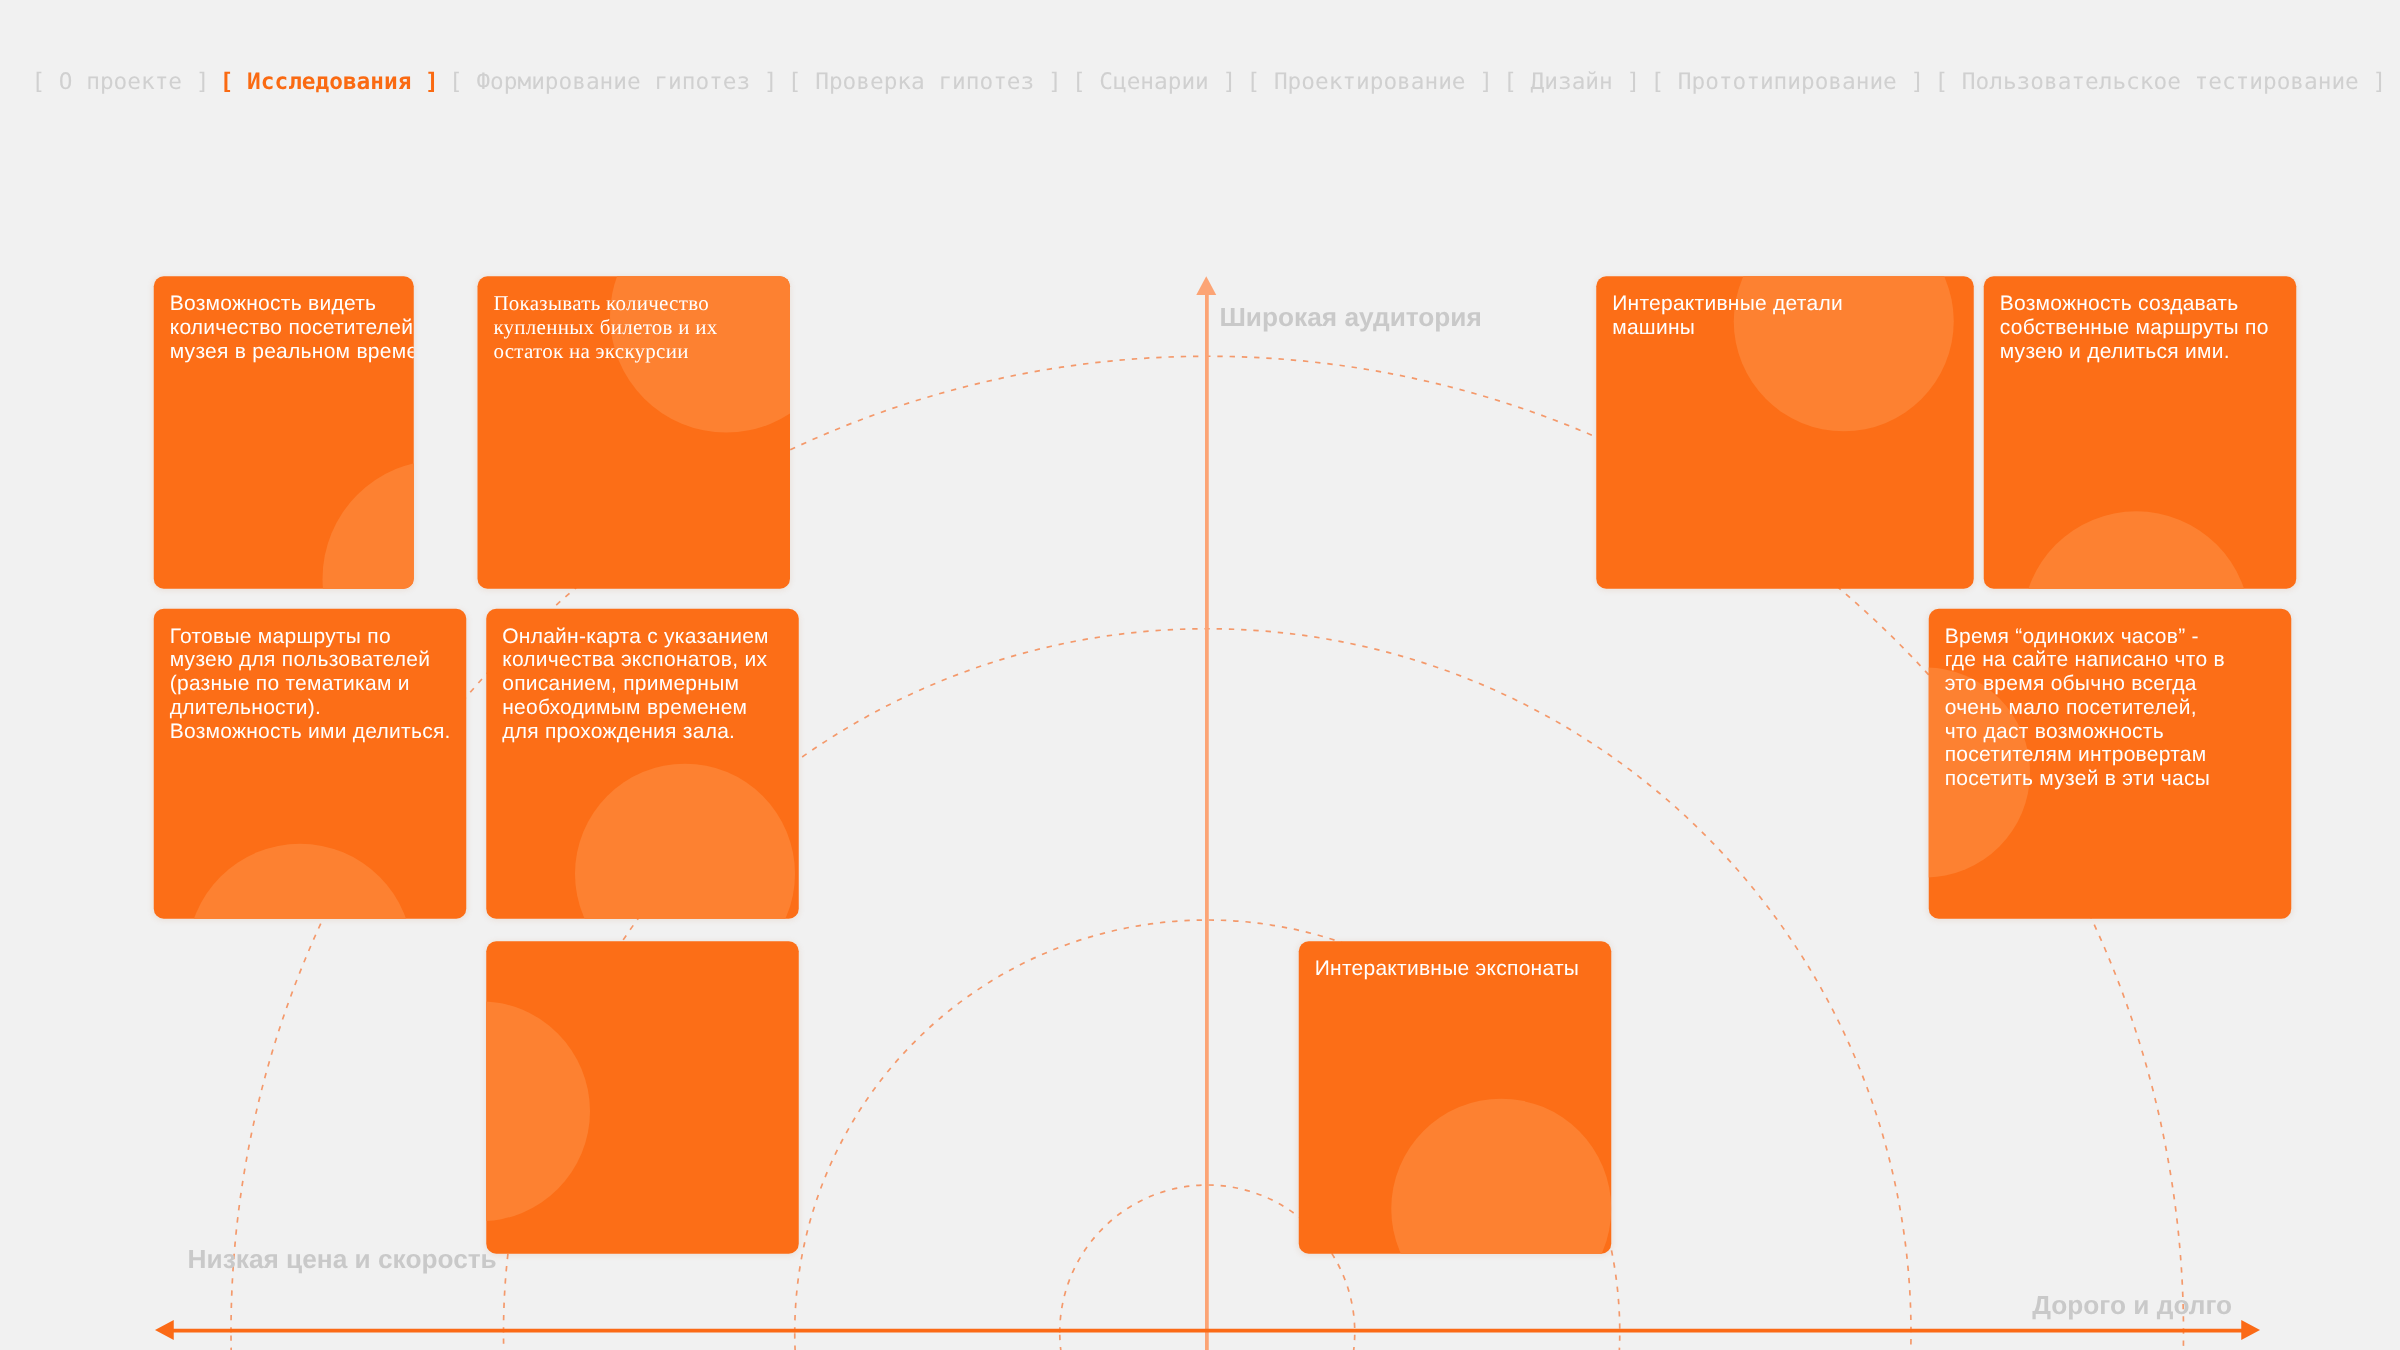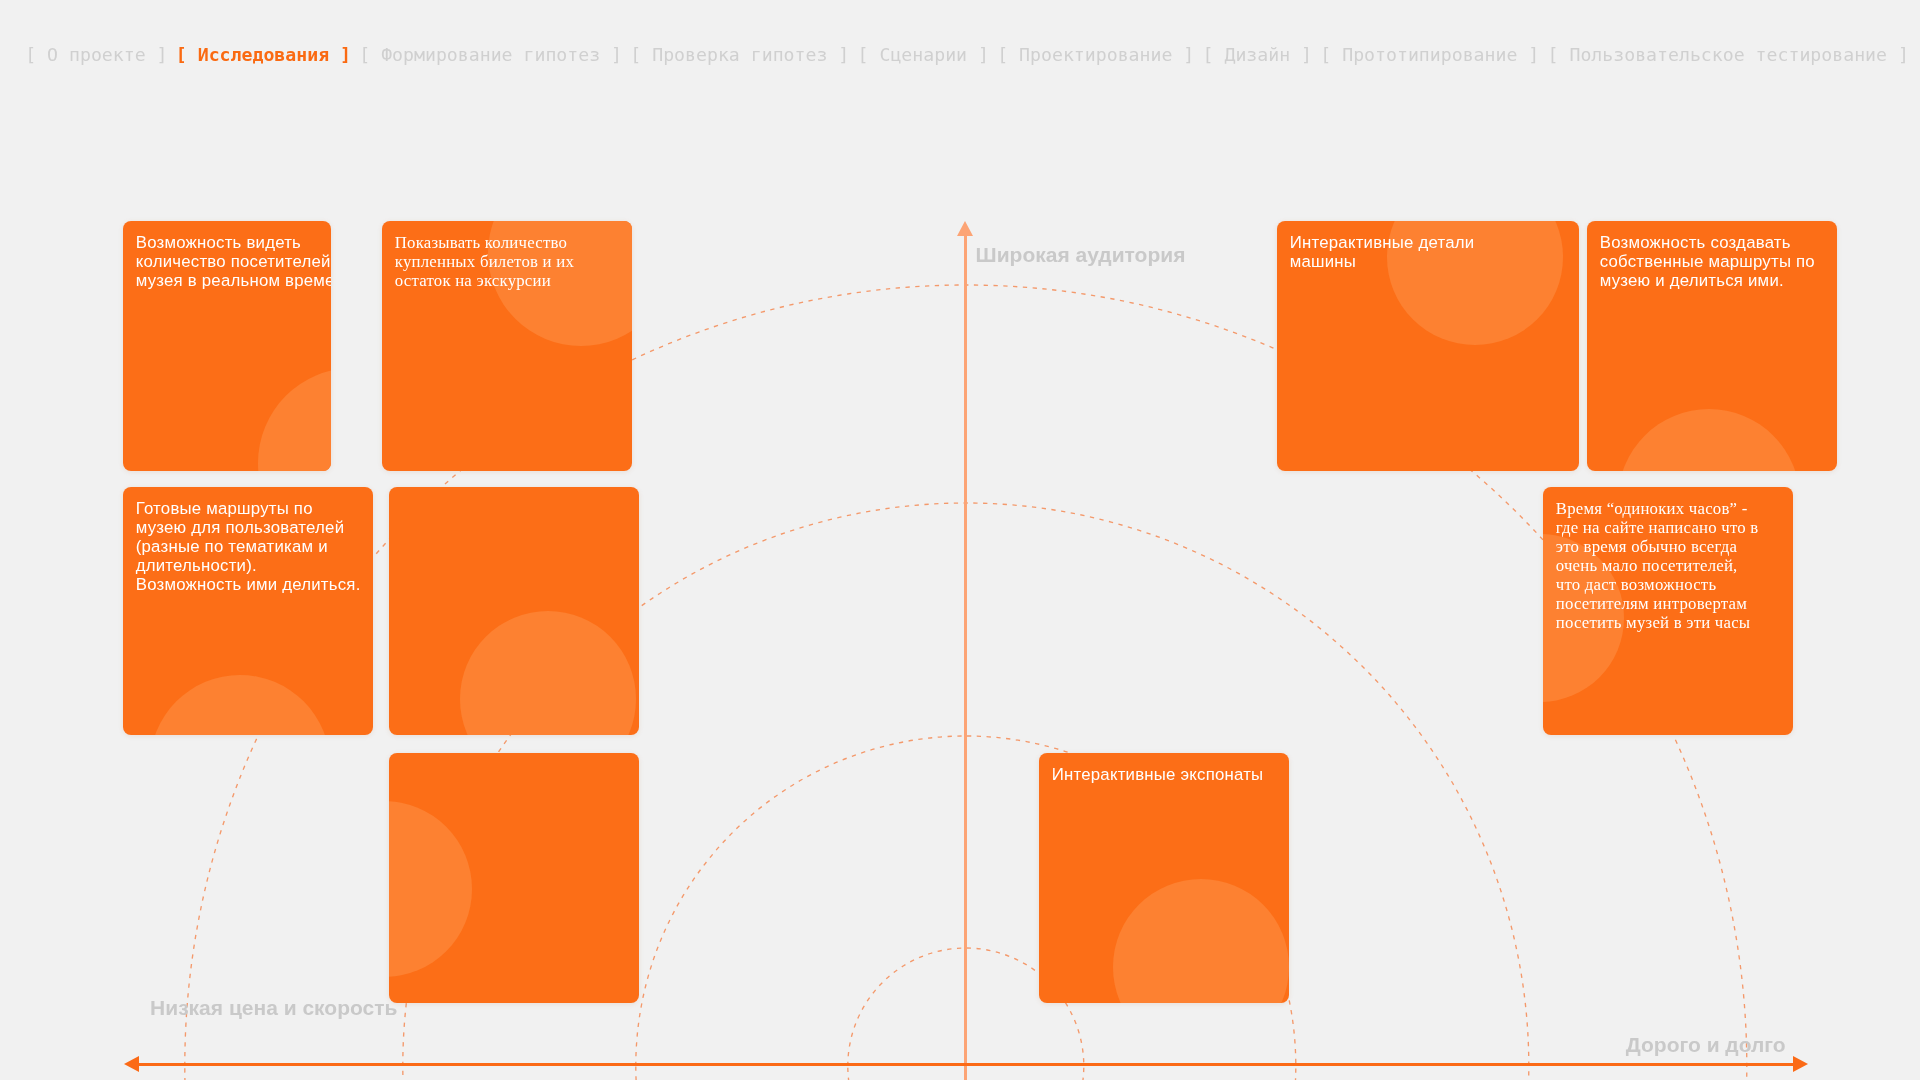--- a/index.html
+++ b/index.html
@@ -1,21 +1,21 @@
 <!DOCTYPE html>
 <html><head>
 <meta charset="utf-8">
 <style>
   html,body{margin:0;padding:0;}
   body{width:1920px;height:1080px;background:#f1f1f1;overflow:hidden;
        font-family:"Liberation Sans",sans-serif;position:relative;
        -webkit-font-smoothing:antialiased;}
 
   
-  #nav{position:absolute;left:25.2px;top:46px;height:22px;display:flex;align-items:flex-start;gap:8.25px;}
+  #nav{position:absolute;left:25.2px;top:57px;height:22px;display:flex;align-items:flex-start;gap:8.25px;}
   .nav-item{font-family:"DejaVu Sans Mono",monospace;
             font-size:18.2px;letter-spacing:0;color:#d0d0d0;white-space:nowrap;
             line-height:1;}
   .nav-item.is-active{color:#fa6a12;font-weight:bold;}
 
   
   #plot{position:absolute;left:0;top:0;width:1920px;height:1080px;}
   #arcs{position:absolute;left:0;top:0;}
 
   .axis-v{position:absolute;background:#fca475;}
@@ -74,34 +74,35 @@
       <div class="card" style="left: 382px; top: 221px; width: 250px; height: 250px; font-family: Liberation Serif, serif;">
         <div class="blob" style="left: 106px; top: -61px; width: 186px; height: 186px;"></div>
         <div class="card-text"><span>Показывать количество</span><br><span>купленных билетов и их</span><br><span>остаток на экскурсии</span></div>
       </div>
       <div class="card" style="left: 123px; top: 487px; width: 250px; height: 248px;">
         <div class="blob" style="left: 27px; top: 188px; width: 180px; height: 180px;"></div>
         <div class="card-text"><span>Готовые маршруты по</span><br><span>музею для пользователей</span><br><span>(разные по тематикам и</span><br><span>длительности).</span><br><span>Возможность ими делиться.</span></div>
       </div>
       <div class="card" style="left: 389px; top: 487px; width: 250px; height: 248px;">
         <div class="blob" style="left: 71px; top: 124px; width: 176px; height: 176px;"></div>
+        <div class="card-text"><span>Онлайн-карта с указанием</span><br><span>количества экспонатов, их</span><br><span>описанием, примерным</span><br><span>необходимым временем</span><br><span>для прохождения зала.</span></div>
       </div>
       <div class="card" style="left: 389px; top: 753px; width: 250px; height: 250px;">
         <div class="blob" style="left: -93px; top: 48px; width: 176px; height: 176px;"></div>
       </div>
       <div class="card" style="left: 1039px; top: 753px; width: 250px; height: 250px;">
         <div class="blob" style="left: 74px; top: 126px; width: 176px; height: 176px;"></div>
         <div class="card-text"><span>Интерактивные экспонаты</span></div>
       </div>
       <div class="card" style="left: 1277px; top: 221px; width: 302px; height: 250px;">
         <div class="blob" style="left: 110px; top: -52px; width: 176px; height: 176px;"></div>
         <div class="card-text"><span>Интерактивные детали</span><br><span>машины</span></div>
       </div>
       <div class="card" style="left: 1543px; top: 221px; width: 250px; height: 250px; margin-left: 44px;">
         <div class="blob" style="left: 31px; top: 188px; width: 182px; height: 182px;"></div>
         <div class="card-text"><span>Возможность создавать</span><br><span>собственные маршруты по</span><br><span>музею и делиться ими.</span></div>
       </div>
-      <div class="card" style="left: 1543px; top: 487px; width: 250px; height: 248px; font-family: Liberation Serif, serif;">
+      <div class="card" style="left: 1543px; top: 487px; width: 290px; height: 248px;">
         <div class="blob" style="left: -87px; top: 47px; width: 168px; height: 168px;"></div>
         <div class="card-text"><span>Время “одиноких часов” -</span><br><span>где на сайте написано что в</span><br><span>это время обычно всегда</span><br><span>очень мало посетителей,</span><br><span>что даст возможность</span><br><span>посетителям интровертам</span><br><span>посетить музей в эти часы</span></div>
       </div>
     </div>
 </div>
 
 </body></html>

